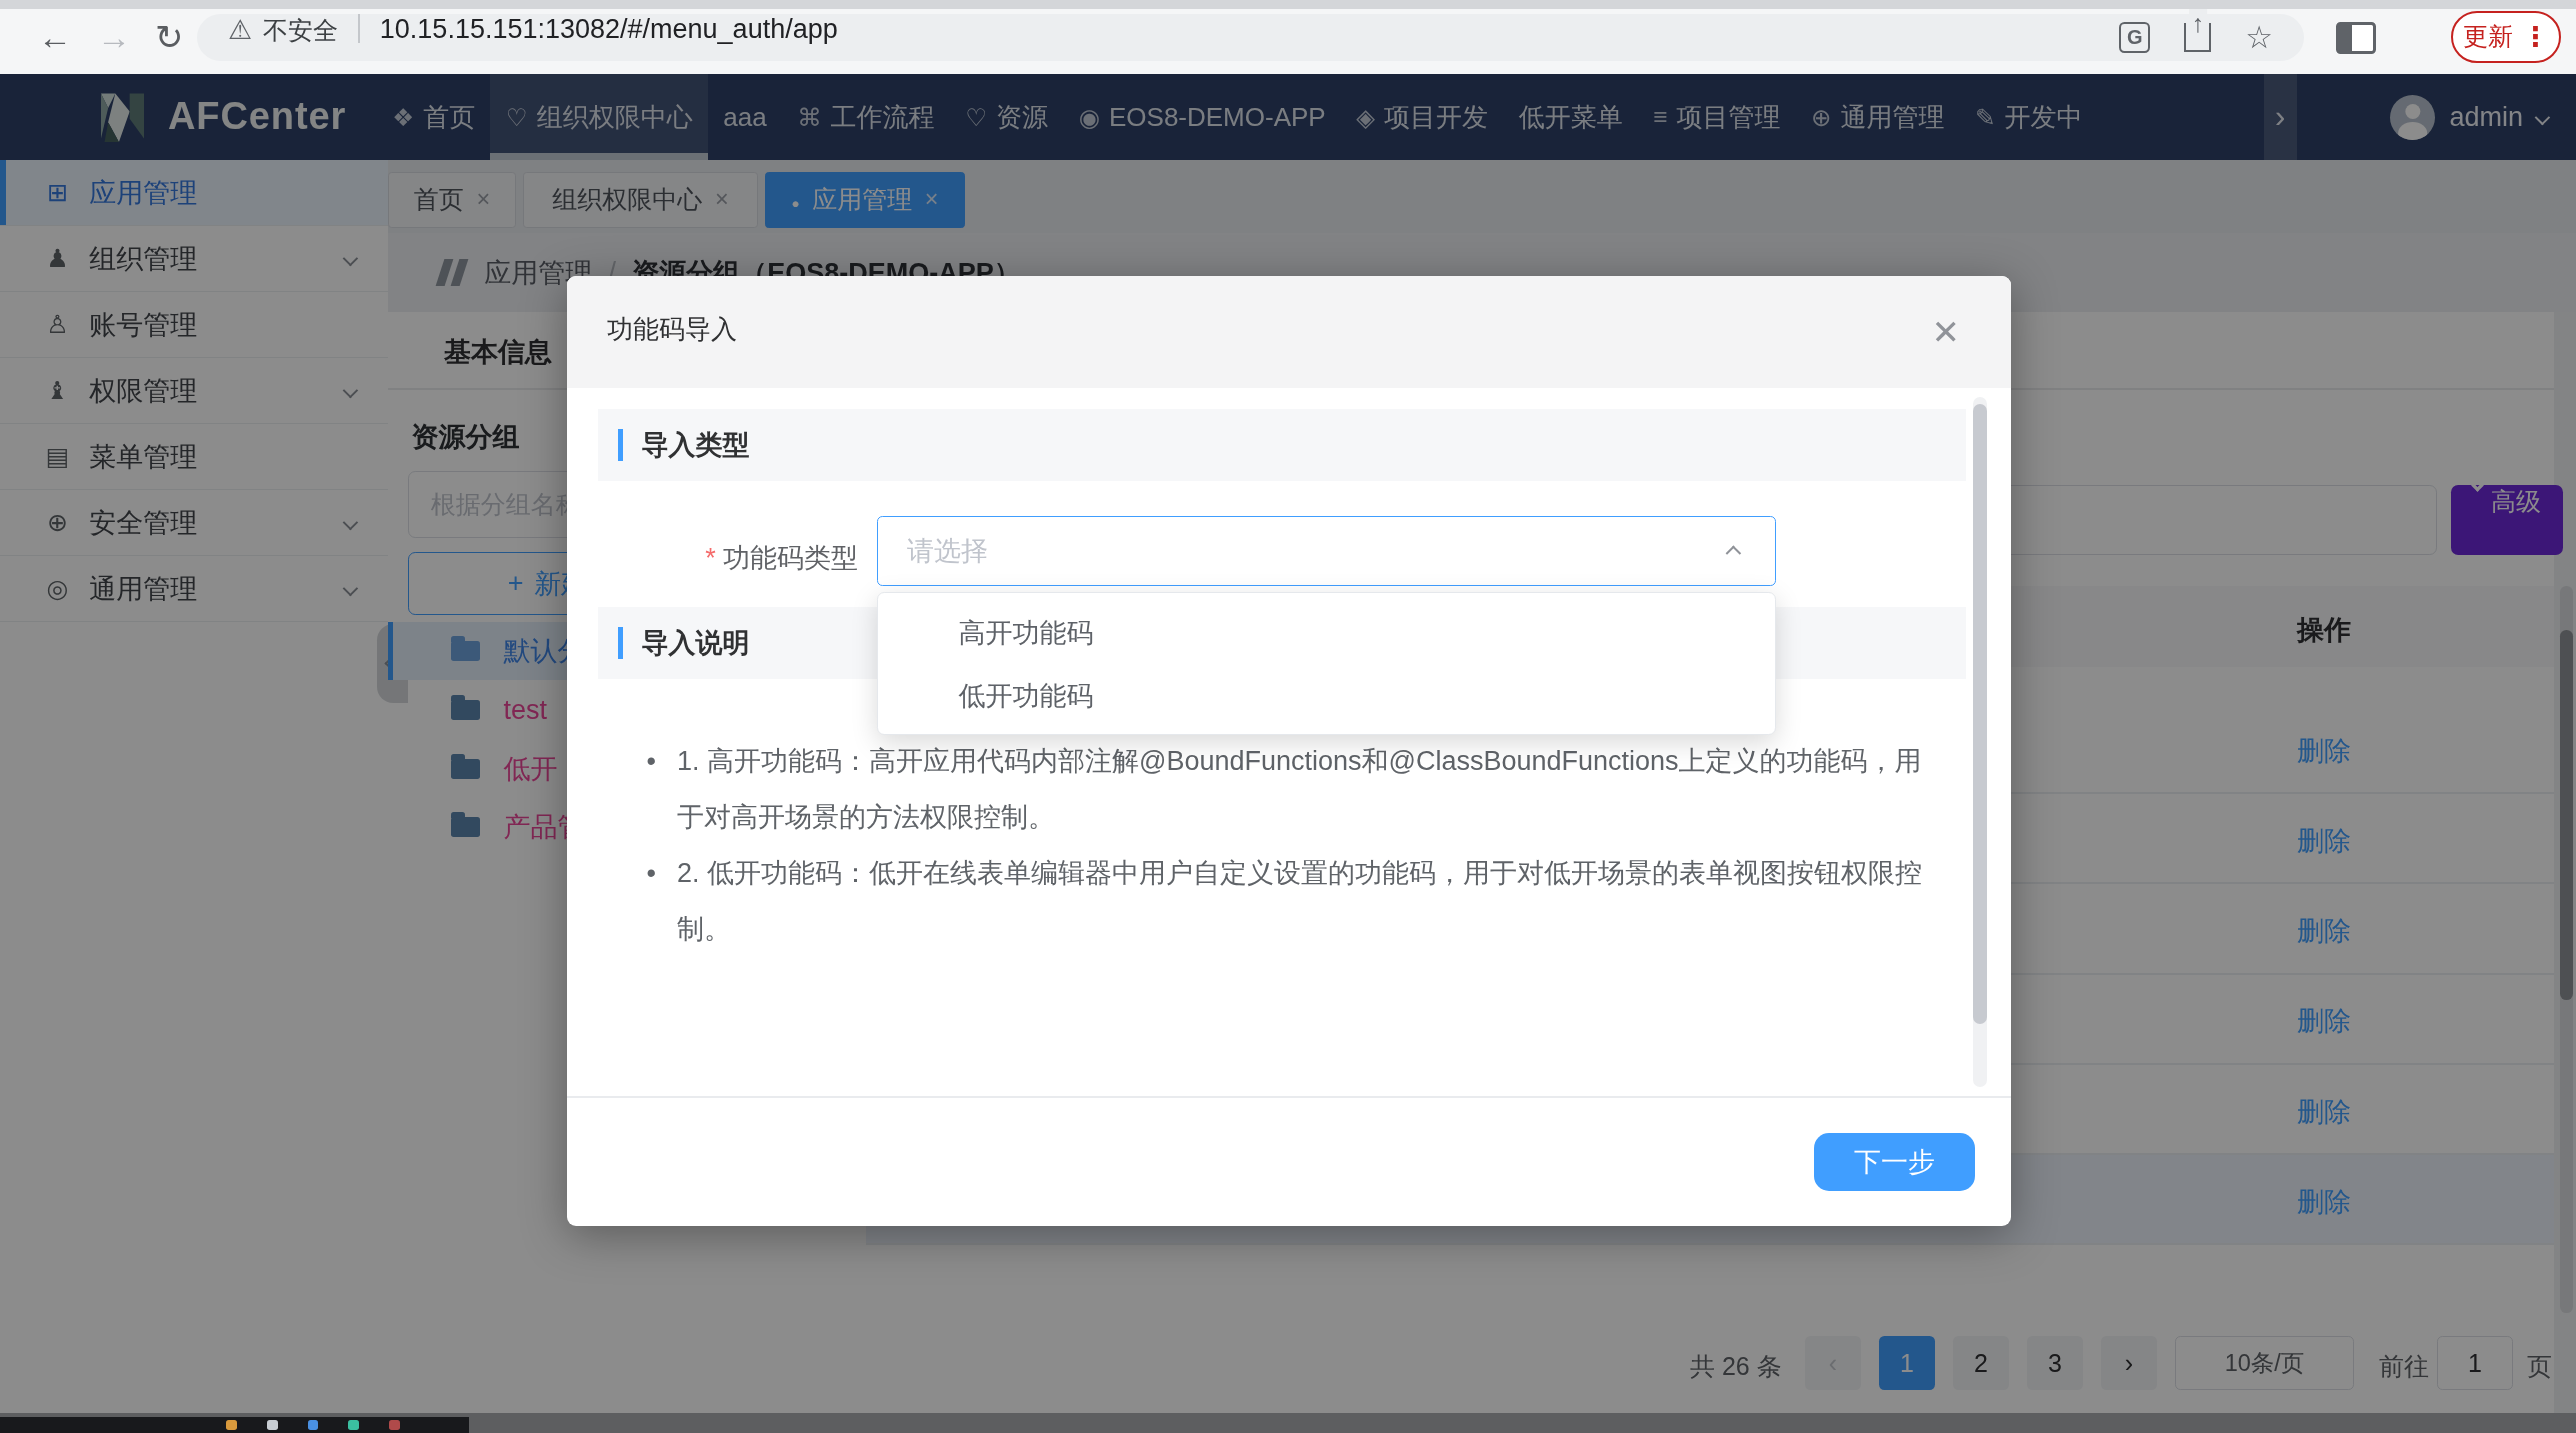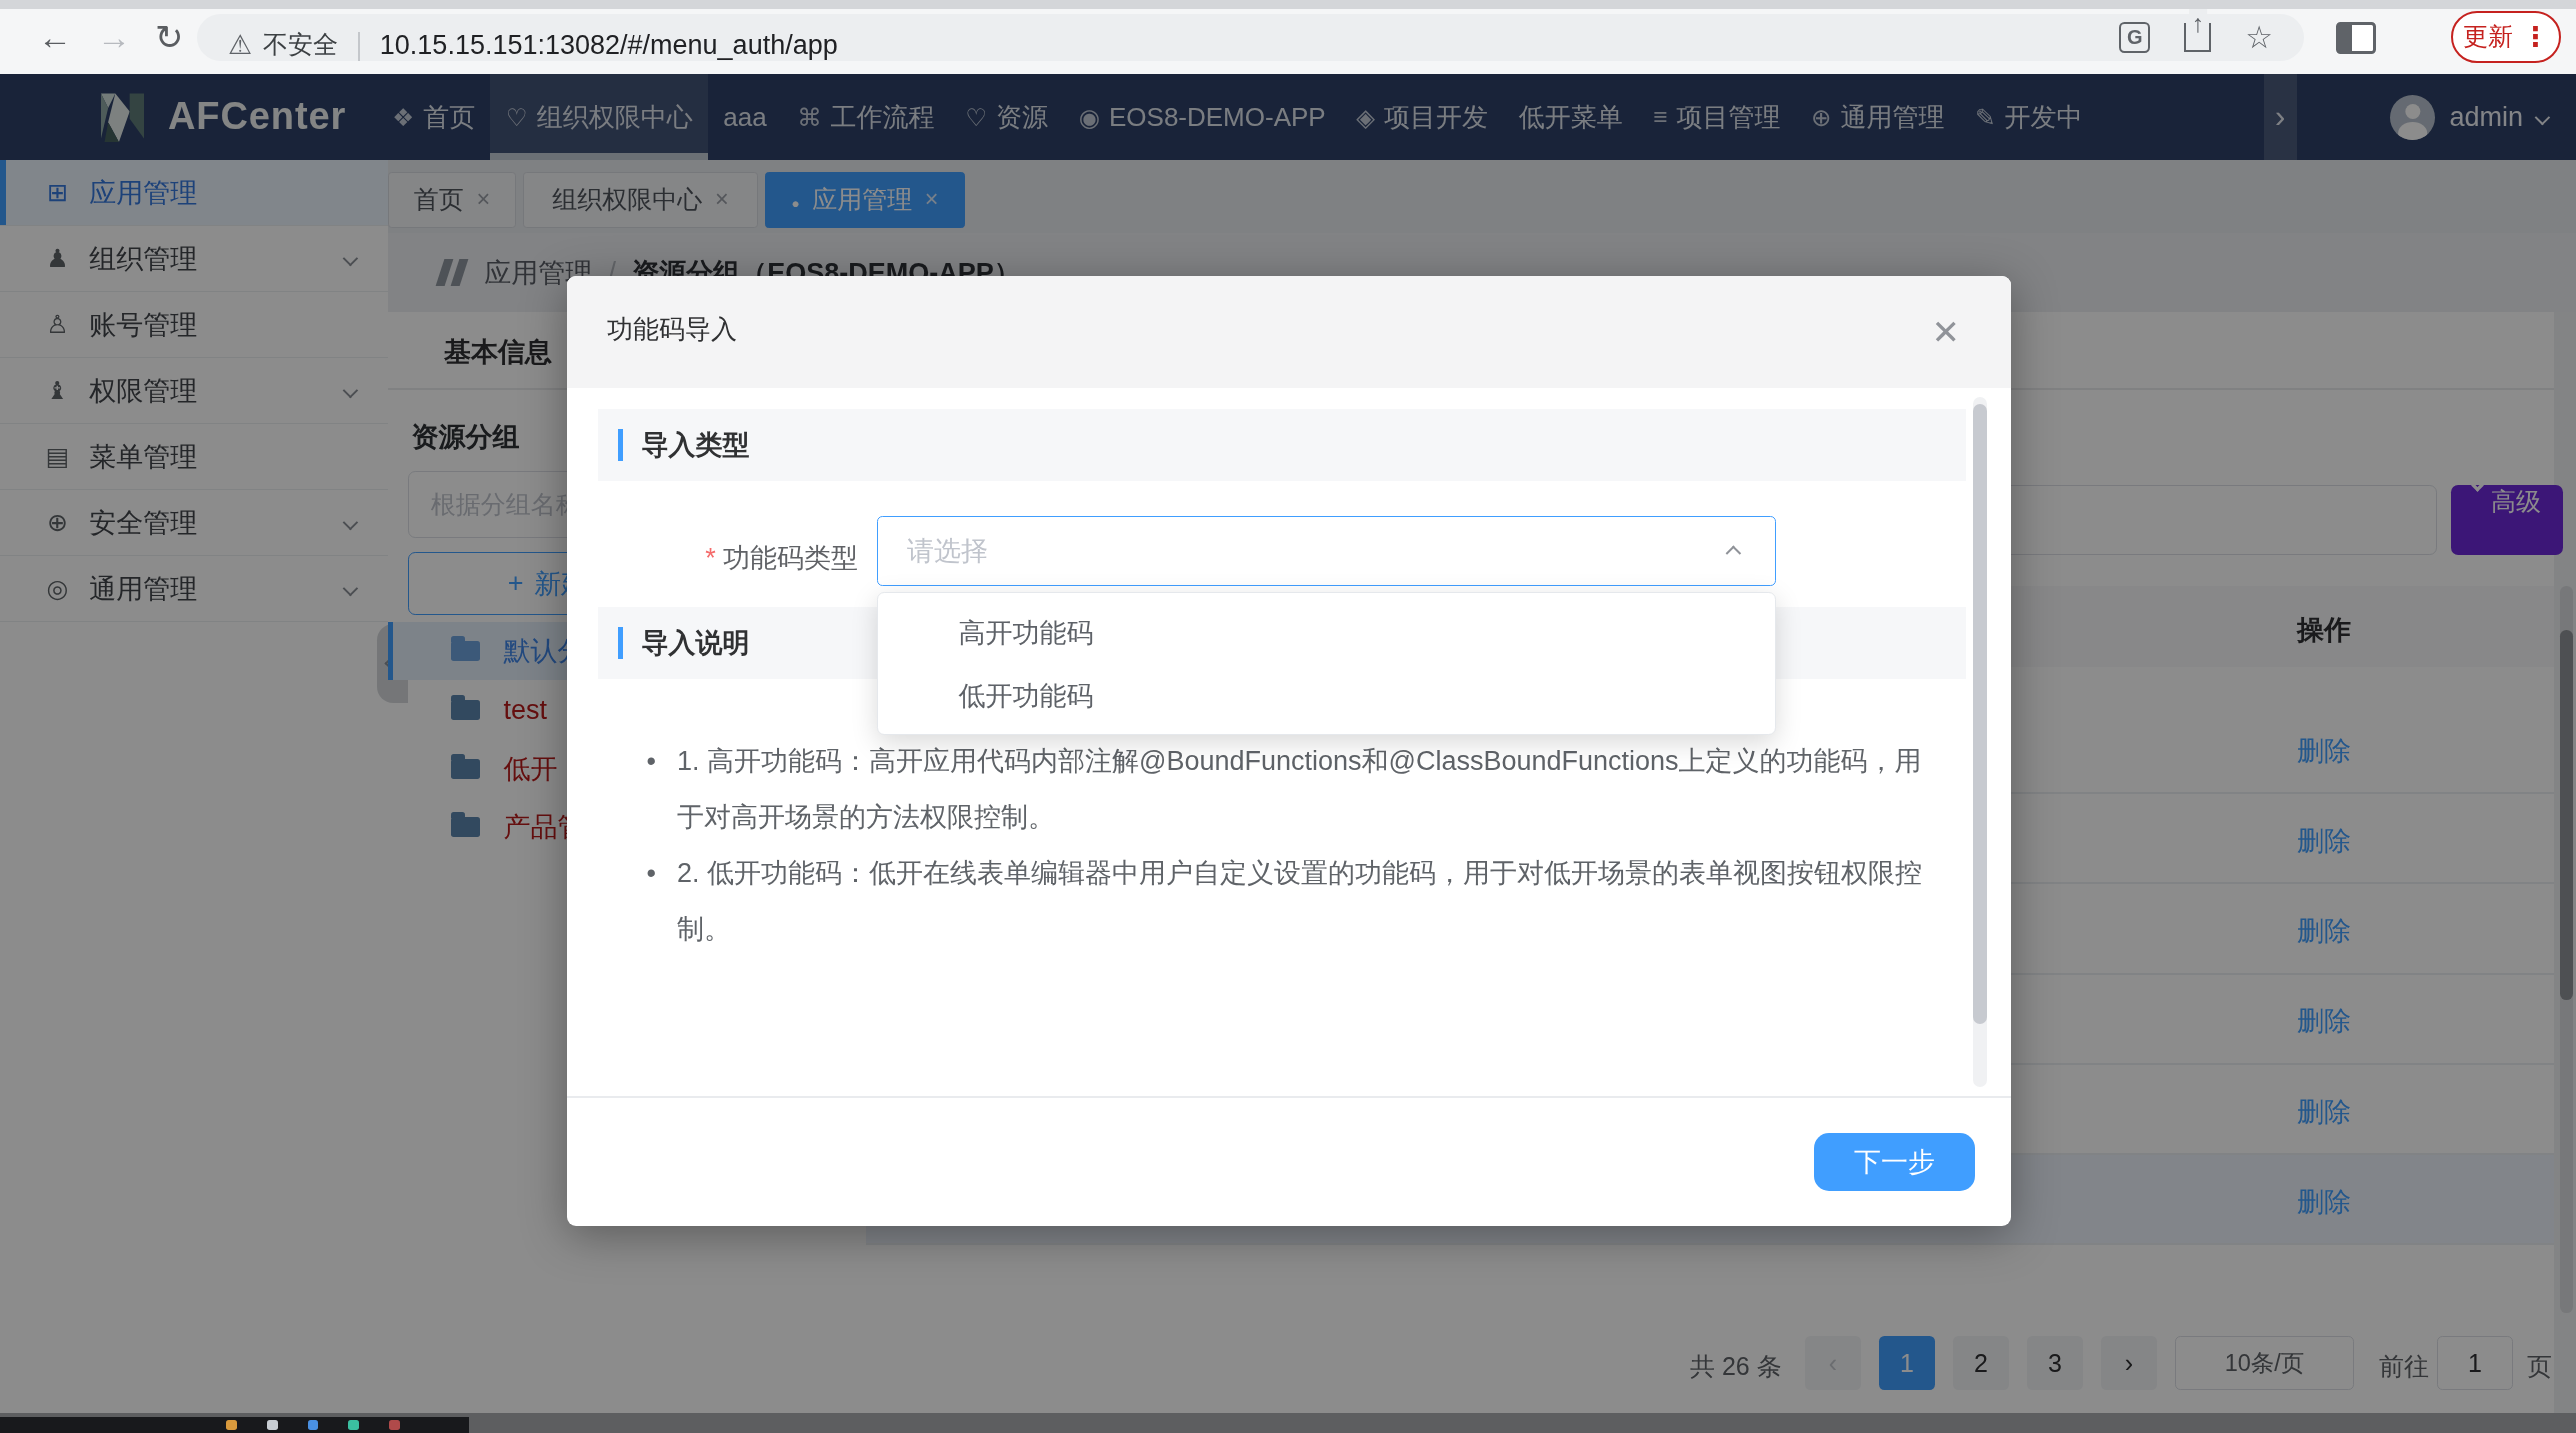--- a/index.html
+++ b/index.html
@@ -8,21 +8,21 @@
   .abs { position:absolute; }
 
   
   .chrome { position:absolute; left:0; top:0; width:2576px; height:74px; background:#f5f6f7; z-index:10; }
   .chrome-topstrip { position:absolute; left:0; top:0; width:2576px; height:9px; background:#d4d6d9; }
   .chrome-btn { position:absolute; top:18px; font-size:34px; color:#5a5d61; line-height:38px; }
   .chrome-btn.disabled { color:#b7babf; }
   [data-name="back-icon"]::before{content:"←";}
   [data-name="forward-icon"]::before{content:"→";}
   [data-name="reload-icon"]::before{content:"↻";}
-  .urlpill { position:absolute; left:197px; top:14.4px; width:2107px; height:47px; background:#eceef0; border-radius:23.5px; display:flex; align-items:flex-end; }
+  .urlpill { position:absolute; left:197px; top:14.4px; width:2107px; height:47px; background:#eceef0; border-radius:23.5px; display:flex; align-items:flex-start; }
   [data-name="warning-icon"]{ font-size:27px; color:#5f6368; margin-left:31px; }
   [data-name="warning-icon"]::before{content:"⚠";}
   .sec-label { font-size:25px; color:#3c4043; margin-left:10.8px; }
   .url-div { width:1.8px; height:29px; background:#c4c7cb; margin:0 20px; }
   .url-text { font-size:27px; color:#202124; }
   .pill-icons { position:absolute; right:31px; top:0; height:47px; display:flex; align-items:center; gap:34px; }
   [data-name="translate-icon"]{ width:31px; height:31px; border:2.7px solid #5f6368; border-radius:5.4px; color:#5f6368; font-size:20px; font-weight:bold; display:flex; align-items:center; justify-content:center; }
   [data-name="share-icon"]{ position:relative; width:27px; height:29px; border:2.7px solid #5f6368; border-top:none; }
   [data-name="share-icon"]::before{ content:"↑"; position:absolute; left:50%; top:-14.4px; transform:translateX(-50%); font-size:25px; color:#5f6368; background:#eceef0; padding:0 2.7px; }
   [data-name="bookmark-star-icon"]{ font-size:31px; color:#5f6368; }
@@ -81,21 +81,21 @@
 
   
   .card { position:absolute; left:388px; top:312px; width:2166px; height:1101px; background:#ffffff; }
   .info-tab { position:absolute; left:56px; top:21.7px; font-size:27px; font-weight:bold; color:#303133; }
   .card-div { position:absolute; left:0; top:76px; width:2166px; height:1.8px; background:#e9ebed; }
   .group-title { position:absolute; left:23.5px; top:107px; font-size:27px; font-weight:bold; color:#2f3235; }
   .group-search { position:absolute; left:20px; top:159px; width:334px; height:67px; border:1.8px solid #dcdfe6; border-radius:7.2px; background:#fff; font-size:25px; color:#606266; padding:0 21.7px; }
   .group-search::placeholder { color:#c0c4cc; }
   .new-group { position:absolute; left:20px; top:240px; width:334px; height:63px; border:1.8px solid #409eff; border-radius:7.2px; background:#fff; color:#409eff; font-size:27px; display:flex; align-items:center; justify-content:center; gap:10.8px; }
   .collapse-handle { position:absolute; left:-10.8px; top:312px; width:31px; height:79px; background:#d5d8db; border-radius:16.2px 0 0 16.2px; display:flex; align-items:center; justify-content:center; color:#8a9097; }
-  .tree-row { position:absolute; left:0; width:354px; height:58px; display:flex; align-items:center; gap:23.5px; padding-left:63px; font-size:27px; color:#b91c1c; }
+  .tree-row { position:absolute; left:0; width:354px; height:58px; display:flex; align-items:center; gap:23.5px; padding-left:63px; font-size:27px; color:#ec4899; }
   .tree-row.active { background:#e4eefa; color:#3f86e8; }
   .tree-row.active::before { content:""; position:absolute; left:0; top:0; width:5.4px; height:100%; background:#409eff; }
   .folder { width:29px; height:20px; background:#5b85ad; border-radius:2.7px; position:relative; flex:0 0 auto; }
   .folder::before { content:""; position:absolute; top:-5.4px; left:0; width:13.5px; height:6.3px; background:inherit; border-radius:2.7px 2.7px 0 0; }
   .tree-row.active .folder { background:#6ea3dd; }
   .filter-input { position:absolute; left:966px; top:173px; width:1083px; height:70px; border:1.8px solid #dcdfe6; border-radius:7.2px; background:#fff; }
   .adv-btn { position:absolute; left:2063px; top:173px; width:112px; height:70px; background:#6d28d9; border-radius:7.2px; color:#fff; font-size:25px; display:flex; align-items:flex-start; justify-content:center; gap:9px; }
   .adv-btn .dchv { display:flex; flex-direction:column; gap:-1.8px; }
   .adv-btn .dchv .chv { width:9px; height:9px; border-width:2.3px; margin-top:-6.3px; }
   .thead-band { position:absolute; left:478px; top:274px; width:1688px; height:81px; background:#f7f8fa; }

